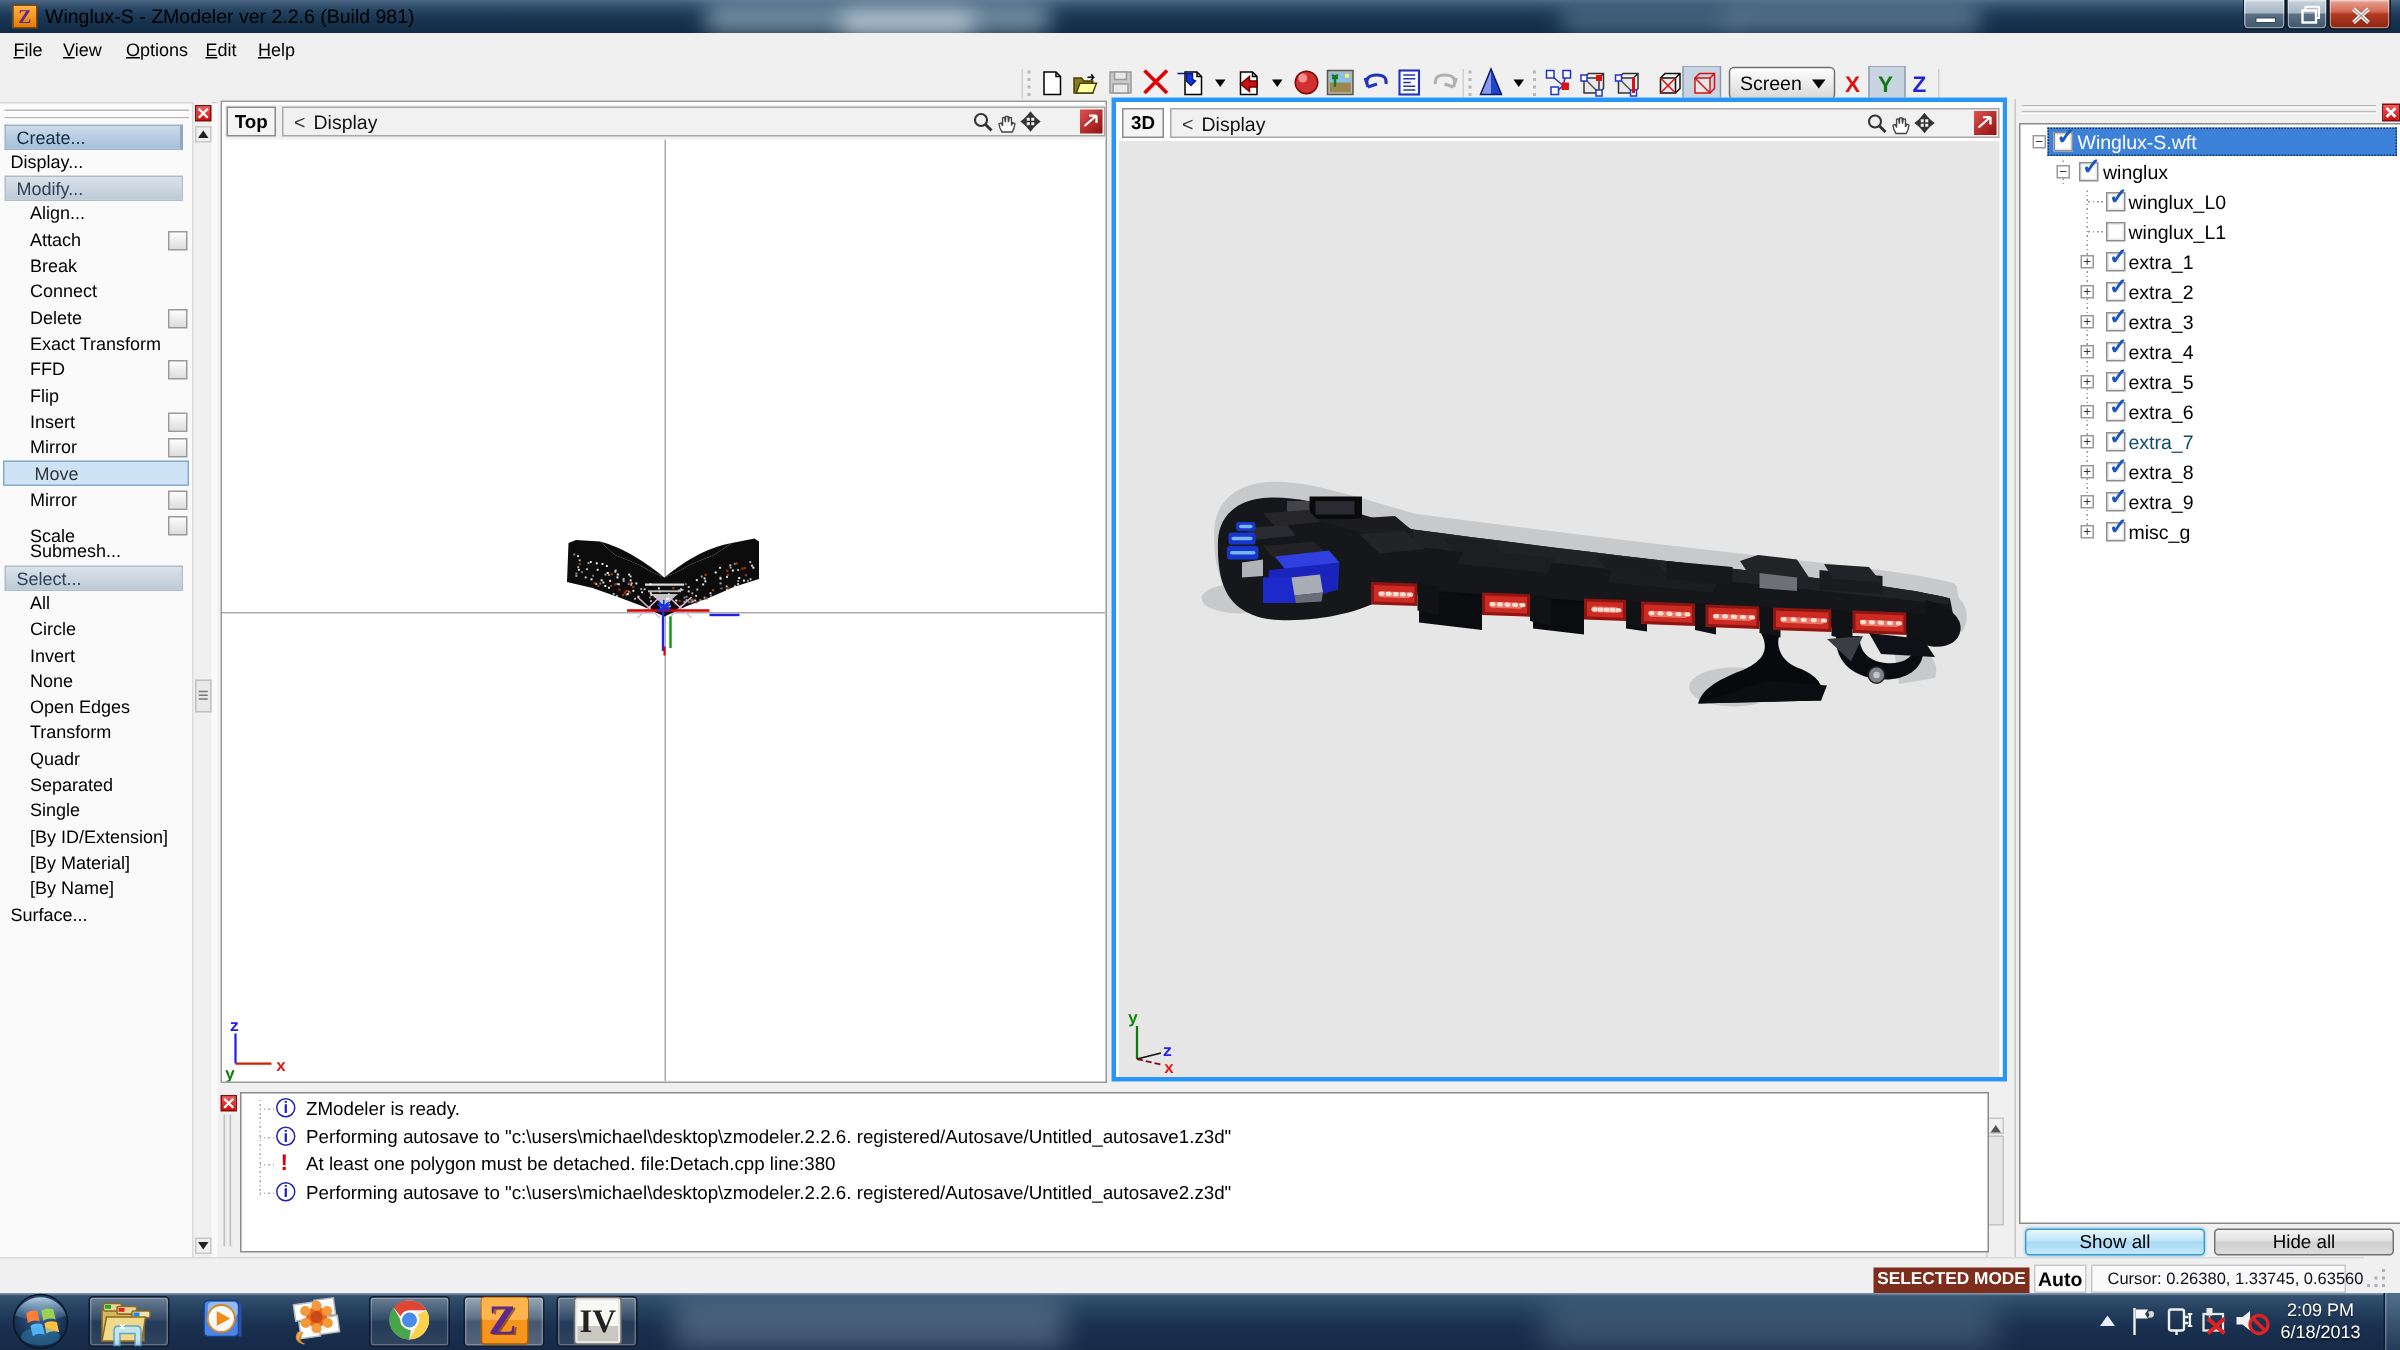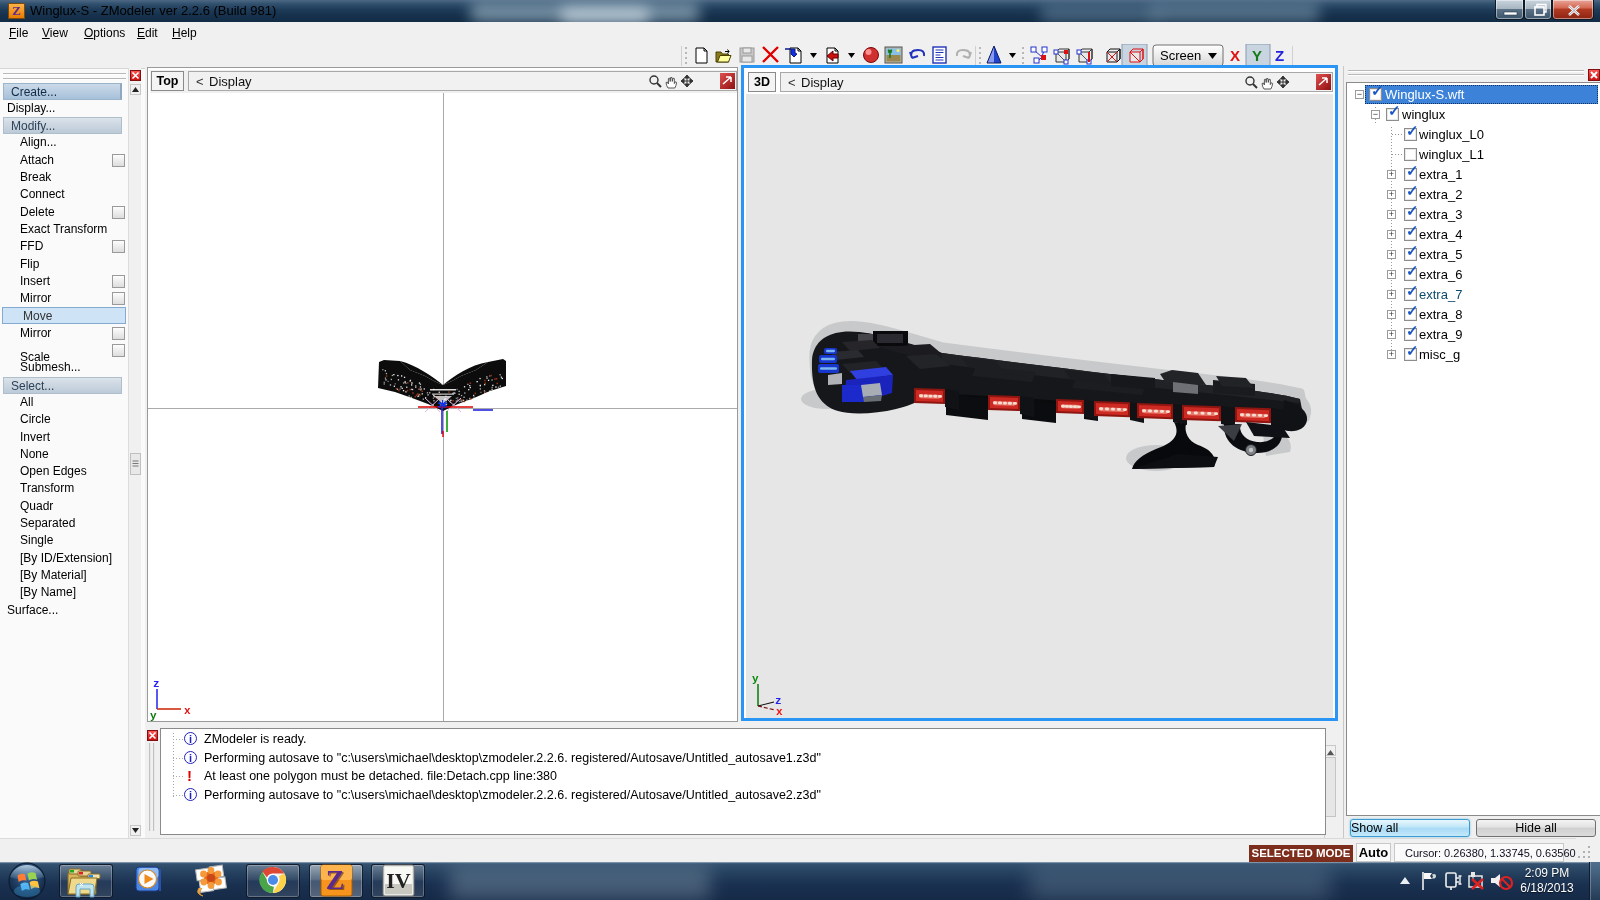--- a/index.html
+++ b/index.html
@@ -716,21 +716,21 @@
       <div class="trow" style="left:72px;top:224px;color:#000">extra_8</div>
       <div class="exp" style="left:40px;top:247px">+</div>
       <div class="cb" style="left:57px;top:245px"></div>
       <div class="chk" style="left:59px;top:239px">✓</div>
       <div class="trow" style="left:72px;top:244px;color:#000">extra_9</div>
       <div class="exp" style="left:40px;top:267px">+</div>
       <div class="cb" style="left:57px;top:265px"></div>
       <div class="chk" style="left:59px;top:259px">✓</div>
       <div class="trow" style="left:72px;top:264px;color:#000">misc_g</div>
     </div>
-    <div style="position:absolute;left:6px;top:753px;width:120px;height:18px;border:1px solid #3c9ad0;border-radius:3px;background:linear-gradient(180deg,#eaf6fd,#bee6f8 45%,#a7d9f5 50%,#c4e9fa);box-shadow:0 0 2px #5abde8;text-align:left;line-height:17px;font-size:12.5px">Show all</div>
+    <div style="position:absolute;left:6px;top:753px;width:120px;height:18px;border:1px solid #3c9ad0;border-radius:3px;background:linear-gradient(180deg,#eaf6fd,#bee6f8 45%,#a7d9f5 50%,#c4e9fa);box-shadow:0 0 2px #5abde8;text-align:center;line-height:17px;font-size:12.5px">Show all</div>
     <div style="position:absolute;left:132px;top:753px;width:120px;height:18px;border:1px solid #707070;border-radius:3px;background:linear-gradient(180deg,#f4f4f4,#e2e2e2 45%,#cfcfcf 50%,#dcdcdc);text-align:center;line-height:17px;font-size:12.5px">Hide all</div>
   </div>
 <div id="logpanel">
     <div style="position:absolute;left:4px;top:3px;width:11px;height:11px;background:linear-gradient(180deg,#f55,#c11);border:1px solid #801010">
       <svg width="9" height="9" style="position:absolute;left:0;top:0">
         <path d="M1.5 1.5 L7.5 7.5 M7.5 1.5 L1.5 7.5" stroke="#fff" stroke-width="1.6"></path>
       </svg>
     </div>
     <div style="position:absolute;left:6px;top:16px;width:2px;height:88px;border-left:1px solid #c0c0c0;border-right:1px solid #e8e8e8"></div>
     <div style="position:absolute;left:10px;top:16px;width:2px;height:88px;border-left:1px solid #c0c0c0;border-right:1px solid #e8e8e8">

